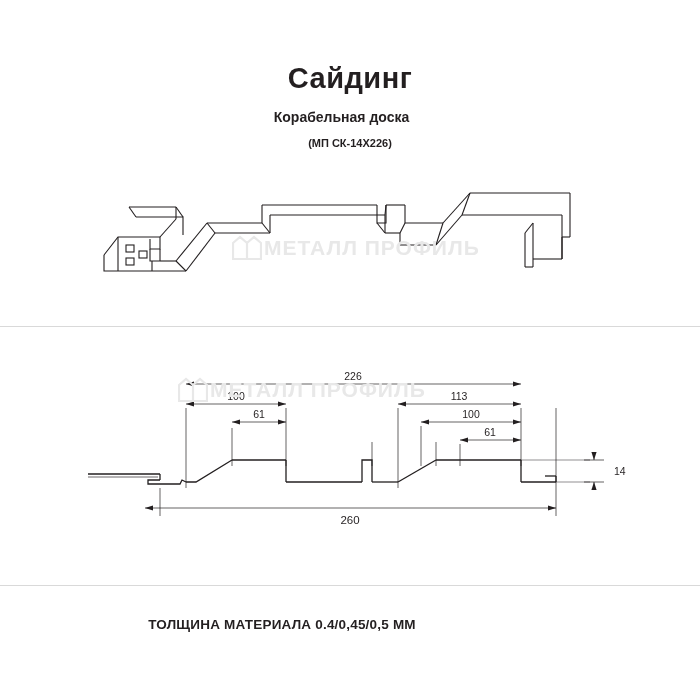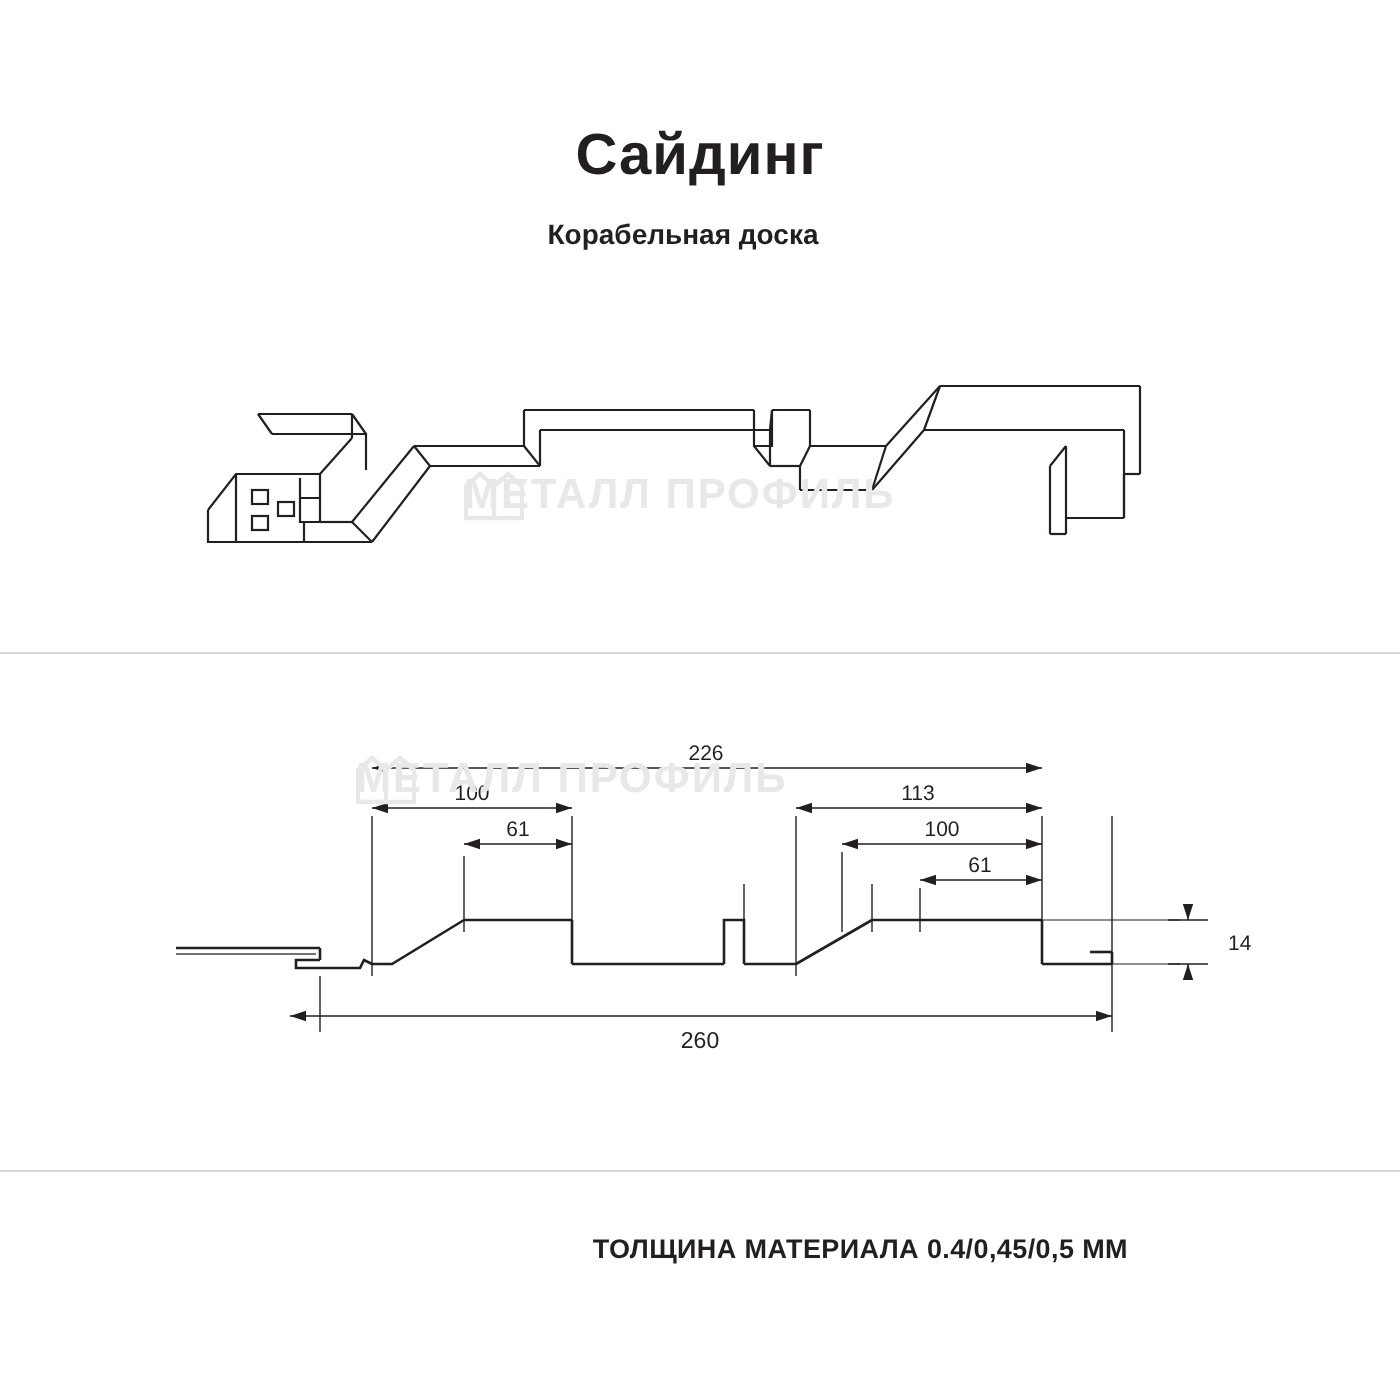--- a/index.html
+++ b/index.html
@@ -84,53 +84,55 @@
     position: absolute;
     pointer-events: none;
     opacity: 1;
   }
   .wm-text {
     font-size: 21px;
     font-weight: bold;
     color: #e8e8e8;
     letter-spacing: 1px;
     white-space: nowrap;
+    padding-left: 32px;
   }
   .wm-1 { left: 232px; top: 236px; }
   .wm-2 { left: 178px; top: 378px; }
   .wm-logo {
     position: absolute;
     width: 30px;
     height: 26px;
   }
   
   .footer {
     position: absolute;
     left: 0;
     top: 617px;
     width: 564px;
-    text-align: right;
+    text-align: center;
     font-size: 13.5px;
     font-weight: bold;
     letter-spacing: 0.2px;
   }
   svg { display: block; }
   text {
     font-family: "Liberation Sans", sans-serif;
     fill: #231f20;
   }
 </style>
 </head>
 <body>
 
 <div class="page">
 
   <div class="header">
     <h1 class="title">Сайдинг</h1>
     <p class="subtitle">Корабельная доска</p>
+    <p class="code">(МП СК-14Х226)</p>
   </div>
 
   <div class="iso-wrap">
     <svg width="700" height="145" viewBox="0 0 700 145">
       <g fill="none" stroke="#231f20" stroke-width="1.1" stroke-linejoin="miter">
 
         <path d="M129 32 L176 32"></path>
         <path d="M176 32 L176 44"></path>
 
         <path d="M136 42 L183 42 L183 60"></path>

